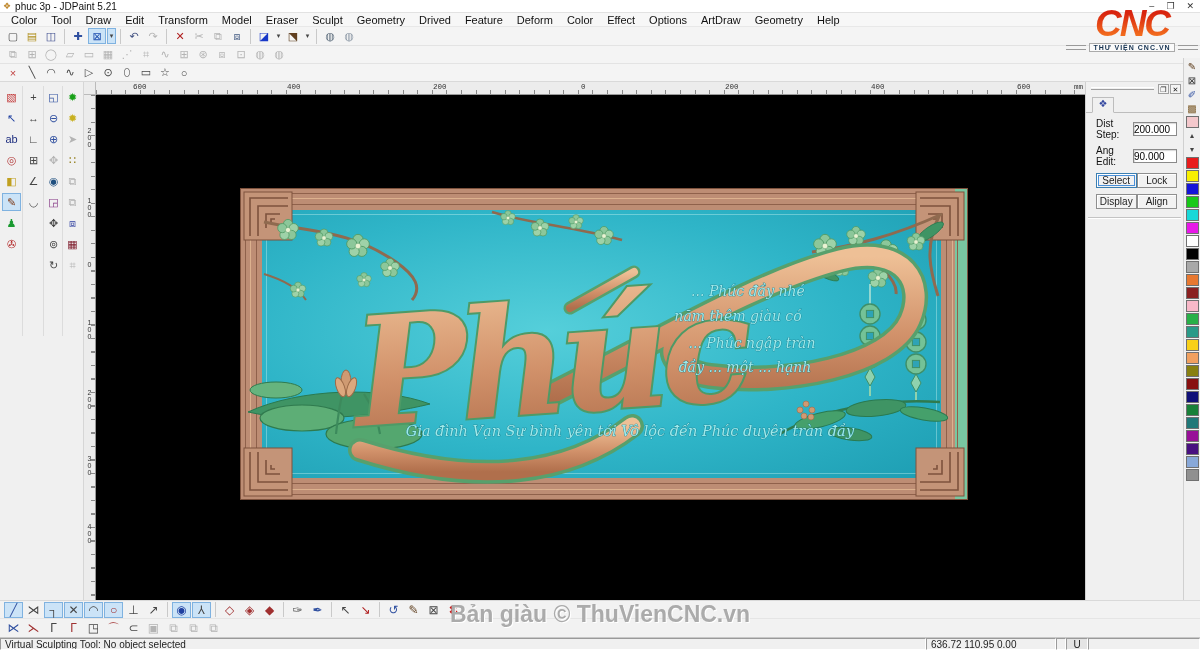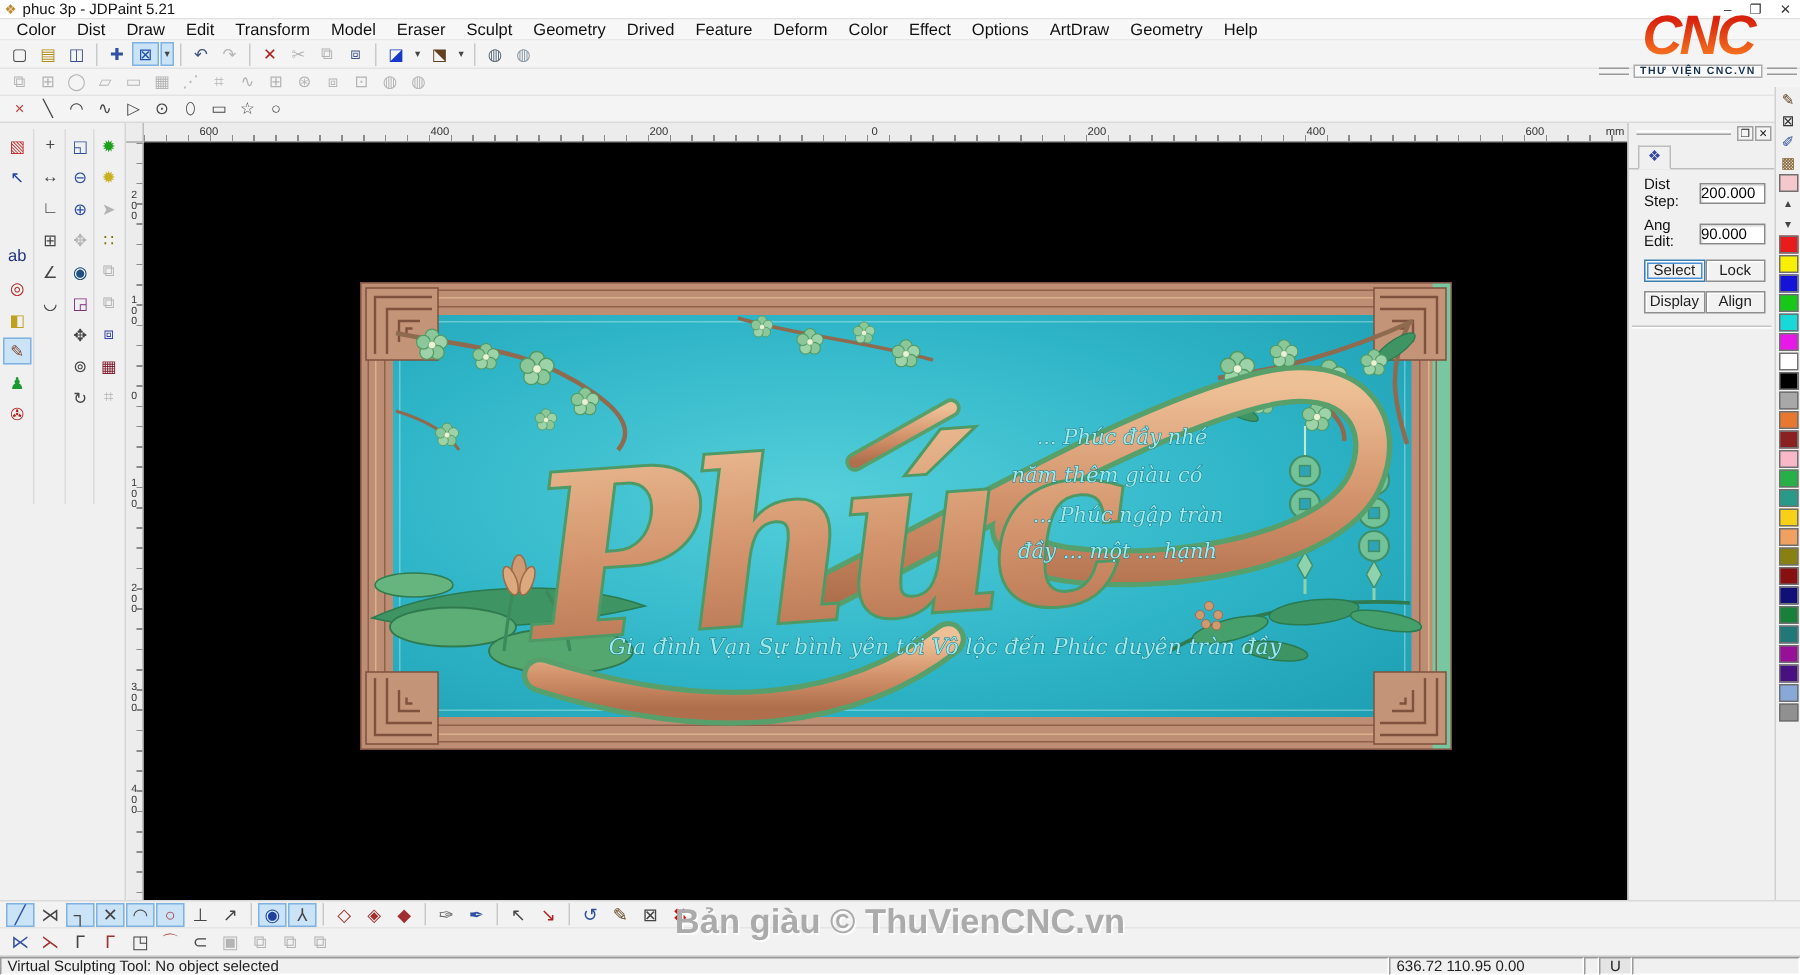--- a/index.html
+++ b/index.html
@@ -39,21 +39,21 @@
   .lcol { position:absolute; top:6px; display:flex; flex-direction:column; gap:3px; }
   .lcol .tbtn { width:19px; height:18px; }
   #lcol1 { left:2px; } #lcol2 { left:24px; } #lcol3 { left:44px; } #lcol4 { left:63px; }
   .colrule { position:absolute; top:4px; width:1px; height:250px; background:#dcdcdc; }
 
   
   #canvaswrap { left:84px; top:82px; width:1001px; height:518px; background:#000; }
   #corner { left:0; top:0; width:12px; height:13px; background:#ececec; border-right:1px solid #bbb; border-bottom:1px solid #bbb; z-index:5; }
   #hruler { left:12px; top:0; width:989px; height:13px; background:#ececec; border-bottom:1px solid #999;
             background-image:repeating-linear-gradient(to right,#8a8a8a 0 1px,transparent 1px 14.6px);
-            background-size:100% 4px; background-position:0 100%; background-repeat:no-repeat; }
+            background-size:100% 4px; background-position:0 100%; background-repeat:no-repeat;font-family:Liberation Mono, monospace; }
   #hruler .hlab { position:absolute; top:1px; font-size:7.5px; color:#333; }
   #hruler .unit { position:absolute; right:2px; top:1px; font-size:7.5px; color:#333; }
   #vruler { left:0; top:13px; width:12px; height:505px; background:#ececec; border-right:1px solid #999;
             background-image:repeating-linear-gradient(to bottom,#8a8a8a 0 1px,transparent 1px 13.5px);
             background-size:4px 100%; background-position:100% 0; background-repeat:no-repeat; }
   .vlab { position:absolute; left:2px; width:7px; font-size:7px; line-height:7px; color:#333; word-break:break-all; text-align:center; }
   #viewport { left:12px; top:13px; width:989px; height:505px; background:#000; overflow:hidden; }
 
   #plaque { left:144px; top:93px; width:728px; height:312px; }
   #center-watermark { left:260px; top:233px; width:560px; text-align:center; font-size:50px; letter-spacing:1px; color:rgba(235,245,248,0.42); font-family:"Liberation Sans",sans-serif; z-index:20; }
@@ -103,21 +103,21 @@
   <span class="ttext">phuc 3p - JDPaint 5.21</span>
 </div>
 <div id="wincontrols" class="abs">
   <span>–</span>
   <span>❐</span>
   <span>✕</span>
 </div>
 
 <div id="menubar" class="abs">
     <div class="mitem"><span>Color</span></div>
-    <div class="mitem"><span>Dist</span></div>
+    <div class="mitem"><span>Tool</span></div>
     <div class="mitem"><span>Draw</span></div>
     <div class="mitem"><span>Edit</span></div>
     <div class="mitem"><span>Transform</span></div>
     <div class="mitem"><span>Model</span></div>
     <div class="mitem"><span>Eraser</span></div>
     <div class="mitem"><span>Sculpt</span></div>
     <div class="mitem"><span>Geometry</span></div>
     <div class="mitem"><span>Drived</span></div>
     <div class="mitem"><span>Feature</span></div>
     <div class="mitem"><span>Deform</span></div>
@@ -278,21 +278,21 @@
 </div>
 
 <div id="leftbar" class="abs">
   <div id="lcol1" class="lcol">
       <div class="tbtn" style="color: rgb(192, 48, 48);">
         <span>▧</span>
       </div>
       <div class="tbtn" style="color: rgb(32, 64, 160);">
         <span>↖</span>
       </div>
-      <div class="tbtn" style="color: rgb(32, 48, 128); margin-top: 32px;">
+      <div class="tbtn" style="color: rgb(32, 48, 128);">
         <span>ab</span>
       </div>
       <div class="tbtn" style="color: rgb(176, 48, 48);">
         <span>◎</span>
       </div>
       <div class="tbtn" style="color: rgb(192, 160, 32);">
         <span>◧</span>
       </div>
       <div class="tbtn hl" style="color: rgb(128, 64, 32);">
         <span>✎</span>

